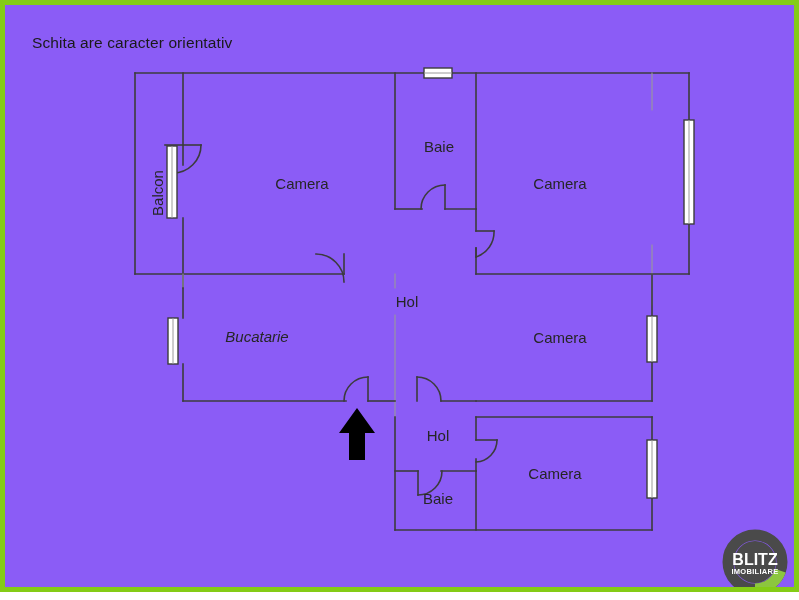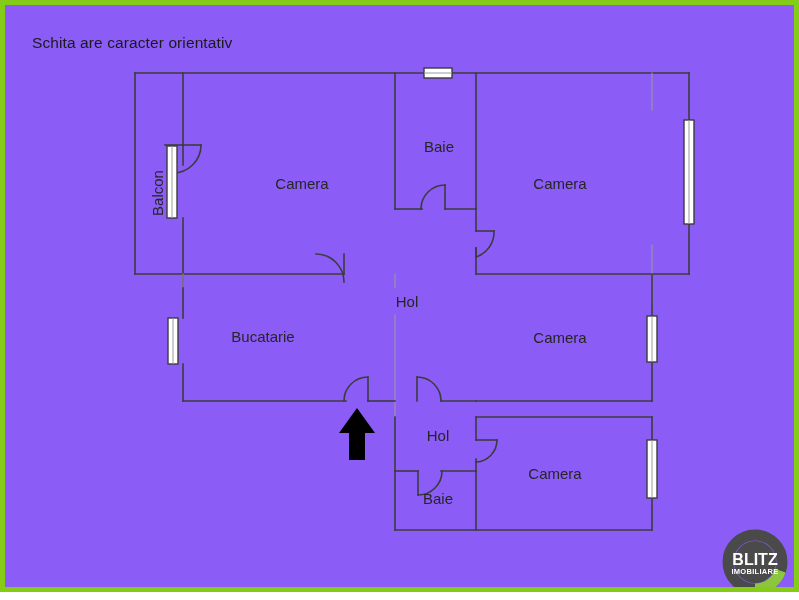--- a/index.html
+++ b/index.html
@@ -196,21 +196,21 @@
   <div class="room-label vert" style="left:152px; top:188px;">Balcon</div>
 
   <div class="room-label" style="left:297px; top:178px;">Camera</div>
 
   <div class="room-label" style="left:434px; top:141px;">Baie</div>
 
   <div class="room-label" style="left:555px; top:178px;">Camera</div>
 
   <div class="room-label" style="left:402px; top:296px;">Hol</div>
 
-  <div class="room-label" style="left:258px; top:331px;">Bucatarie</div>
+  <div class="room-label" style="left:252px; top:331px;font-style:italic;">Bucatarie</div>
 
   <div class="room-label" style="left:555px; top:332px;">Camera</div>
 
   <div class="room-label" style="left:433px; top:430px;">Hol</div>
 
   <div class="room-label" style="left:433px; top:493px;">Baie</div>
 
   <div class="room-label" style="left:550px; top:468px;">Camera</div>
 
   <svg id="logo" viewBox="0 0 66 66">

